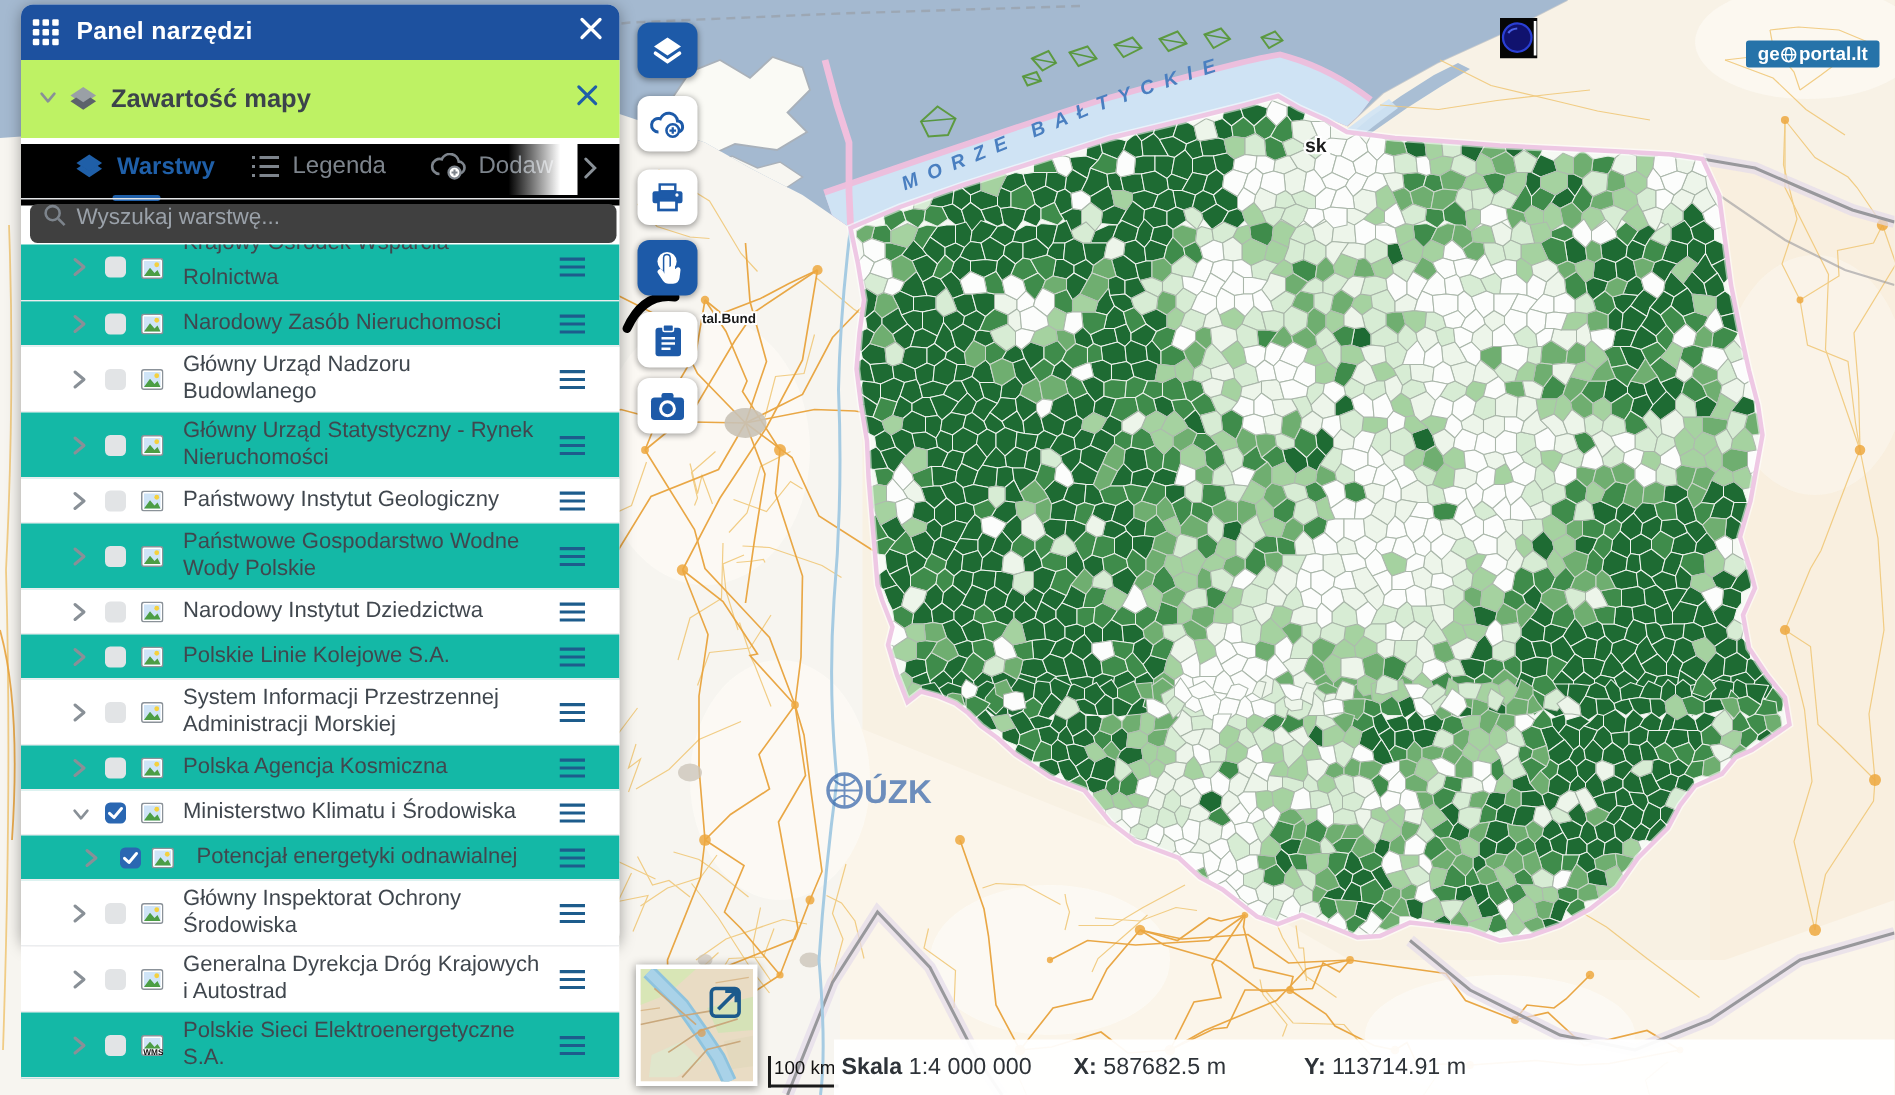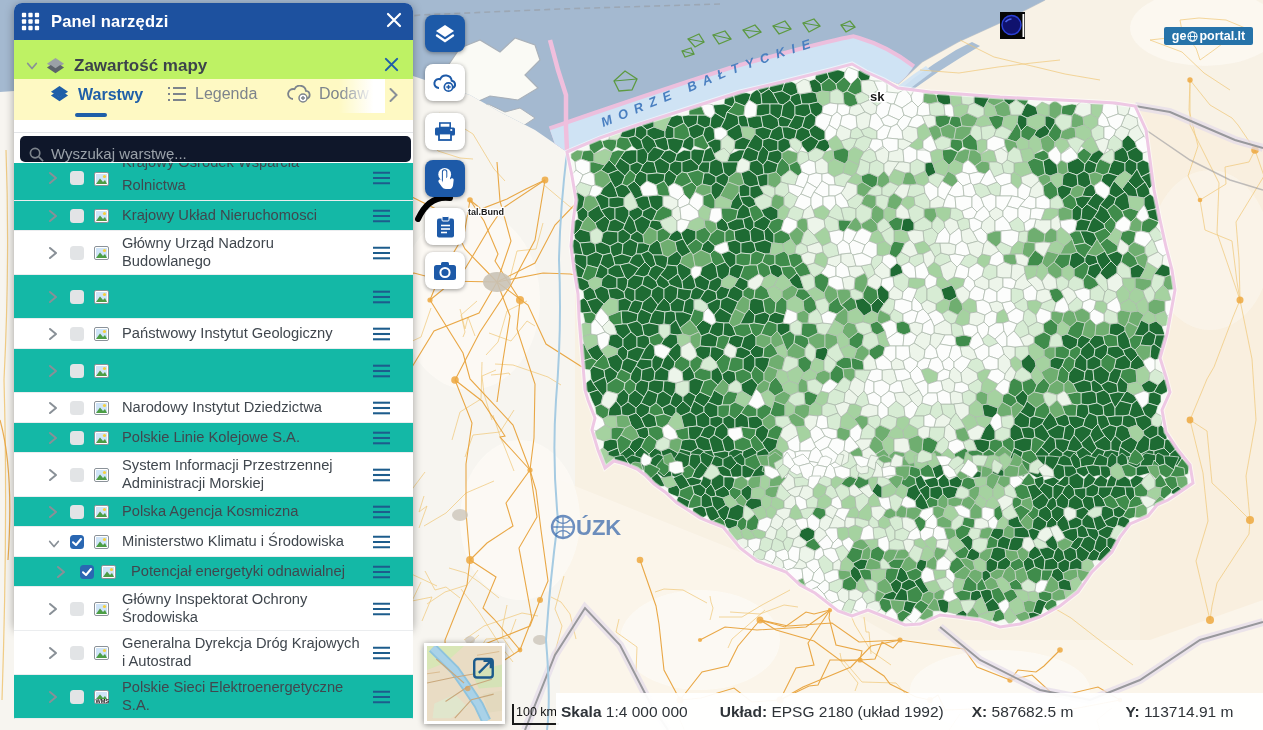--- a/index.html
+++ b/index.html
@@ -5,27 +5,27 @@
 #map{position:absolute;left:0;top:0}
 
 #panel{position:absolute;left:14px;top:3px;width:399px;height:627px;background:#fff;border-radius:8px;box-shadow:0 2px 10px rgba(0,0,0,.35)}
 #phead{position:absolute;left:0;top:0;width:100%;height:37px;background:#1d519f;border-radius:8px 8px 0 0;display:flex;align-items:center;color:#fff}
 #phead .title{font-size:16.5px;font-weight:bold;margin-left:11px;letter-spacing:.2px}
 #phead .x{position:absolute;right:11px;top:7px;font-size:20px;font-weight:bold;color:#fff}
 .gridicon{display:inline-block;width:19px;height:19px;margin-left:7px}
 #zrow{position:absolute;left:0;top:37px;width:100%;height:52px;background:#bef264;display:flex;align-items:center}
 #zrow .txt{font-size:17px;font-weight:bold;color:#3c434b;margin-left:8px}
 #zrow .x{position:absolute;right:14px;font-size:19px;color:#1f5fa8;font-weight:bold}
-#tabs{position:absolute;left:0;top:76px;width:100%;height:41px;background:#fef9c3}
+#tabs{position:absolute;left:0;top:93px;width:100%;height:41px;background:#000000}
 .tab{position:absolute;top:6px;display:flex;align-items:center;font-size:16px}
 #tabs .active{color:#1f5fa8;font-weight:bold}
 #tabs .grey{color:#7d848c}
 #underline{position:absolute;left:61px;top:34px;width:32px;height:4px;background:#1f5fa8;border-radius:2px}
 #tabfade{position:absolute;right:28px;top:0;width:46px;height:34px;background:linear-gradient(to right,rgba(255,255,255,0),#fff 75%)}
-#searchwrap{position:absolute;left:6px;top:133px;width:391px;height:26px;background:#0f172a;border-radius:5px;display:flex;align-items:flex-end}
+#searchwrap{position:absolute;left:6px;top:133px;width:391px;height:26px;background:#404040;border-radius:5px;display:flex;align-items:flex-start}
 #searchwrap .ph{color:#9aa1a9;font-size:15px;margin-left:7px}
 #list{position:absolute;left:0;top:160px;width:399px;height:562px;overflow:hidden;border-radius:0 0 8px 8px}
 .row{position:relative;width:100%;display:flex;align-items:center;border-bottom:1px solid #ebedef;background:#fff}
 .row.alt{background:#14b8a6}
 .row .chev{position:absolute;left:34px;width:10px;height:14px}
 .row .cb{position:absolute;left:56px;width:14px;height:14px;border-radius:3.5px;background:#e2e4e6}
 .row .cb.on{background:#2a67b2}
 .row .ic{position:absolute;left:80px;width:15px;height:14px}
 .row .lbl{position:absolute;left:108px;width:252px;font-size:14.7px;color:#40474e;line-height:18px;margin-top:-2px}
 .row .ham{position:absolute;right:22px;width:18px;height:13px}
@@ -2317,21 +2317,21 @@
         <span class="chev"><svg viewBox="0 0 10 14" width="10" height="14">
             <path d="M2,2 L8,7 L2,12" fill="none" stroke="#899097" stroke-width="2" stroke-linecap="round" stroke-linejoin="round"></path>
           </svg></span>
         <span class="cb"></span>
         <span class="ic"><svg viewBox="0 0 15 14" width="15" height="14">
             <rect x="0.5" y="0.5" width="14" height="13" rx="1.5" fill="#fff" stroke="#8b9299"></rect>
             <rect x="2" y="2" width="11" height="10" fill="#cfe4f7"></rect>
             <path d="M2,12 L6,6.5 L9,10 L11,8 L13,12 Z" fill="#4c9e45"></path>
             <circle cx="10.5" cy="4.5" r="1.6" fill="#f4d03f"></circle>
           </svg></span>
-        <span class="lbl">Krajowy Układ Nieruchomosci</span>
+        <span class="lbl">Narodowy Zasób Nieruchomosci</span>
         <span class="ham"><svg viewBox="0 0 18 14" width="17" height="14">
             <g stroke="#1d5c8c" stroke-width="2.2">
               <line x1="0" y1="1.4" x2="18" y2="1.4"></line>
               <line x1="0" y1="7" x2="18" y2="7"></line>
               <line x1="0" y1="12.6" x2="18" y2="12.6"></line>
             </g>
           </svg></span>
       </div>
       <div class="row h44">
         <span class="chev"><svg viewBox="0 0 10 14" width="10" height="14">
@@ -2357,20 +2357,21 @@
         <span class="chev"><svg viewBox="0 0 10 14" width="10" height="14">
             <path d="M2,2 L8,7 L2,12" fill="none" stroke="#899097" stroke-width="2" stroke-linecap="round" stroke-linejoin="round"></path>
           </svg></span>
         <span class="cb"></span>
         <span class="ic"><svg viewBox="0 0 15 14" width="15" height="14">
             <rect x="0.5" y="0.5" width="14" height="13" rx="1.5" fill="#fff" stroke="#8b9299"></rect>
             <rect x="2" y="2" width="11" height="10" fill="#cfe4f7"></rect>
             <path d="M2,12 L6,6.5 L9,10 L11,8 L13,12 Z" fill="#4c9e45"></path>
             <circle cx="10.5" cy="4.5" r="1.6" fill="#f4d03f"></circle>
           </svg></span>
+        <span class="lbl">Główny Urząd Statystyczny - Rynek<br>Nieruchomości</span>
         <span class="ham"><svg viewBox="0 0 18 14" width="17" height="14">
             <g stroke="#1d5c8c" stroke-width="2.2">
               <line x1="0" y1="1.4" x2="18" y2="1.4"></line>
               <line x1="0" y1="7" x2="18" y2="7"></line>
               <line x1="0" y1="12.6" x2="18" y2="12.6"></line>
             </g>
           </svg></span>
       </div>
       <div class="row h30">
         <span class="chev"><svg viewBox="0 0 10 14" width="10" height="14">
@@ -2396,20 +2397,21 @@
         <span class="chev"><svg viewBox="0 0 10 14" width="10" height="14">
             <path d="M2,2 L8,7 L2,12" fill="none" stroke="#899097" stroke-width="2" stroke-linecap="round" stroke-linejoin="round"></path>
           </svg></span>
         <span class="cb"></span>
         <span class="ic"><svg viewBox="0 0 15 14" width="15" height="14">
             <rect x="0.5" y="0.5" width="14" height="13" rx="1.5" fill="#fff" stroke="#8b9299"></rect>
             <rect x="2" y="2" width="11" height="10" fill="#cfe4f7"></rect>
             <path d="M2,12 L6,6.5 L9,10 L11,8 L13,12 Z" fill="#4c9e45"></path>
             <circle cx="10.5" cy="4.5" r="1.6" fill="#f4d03f"></circle>
           </svg></span>
+        <span class="lbl">Państwowe Gospodarstwo Wodne<br>Wody Polskie</span>
         <span class="ham"><svg viewBox="0 0 18 14" width="17" height="14">
             <g stroke="#1d5c8c" stroke-width="2.2">
               <line x1="0" y1="1.4" x2="18" y2="1.4"></line>
               <line x1="0" y1="7" x2="18" y2="7"></line>
               <line x1="0" y1="12.6" x2="18" y2="12.6"></line>
             </g>
           </svg></span>
       </div>
       <div class="row h30">
         <span class="chev"><svg viewBox="0 0 10 14" width="10" height="14">
@@ -2653,21 +2655,20 @@
 <path d="M6,2 L30,26 L44,46 L56,64 L64,81" fill="none" stroke="#a9d2e8" stroke-width="7"></path>
 <path d="M0,40 L28,34 L52,30 M20,60 L44,44 L70,36 M10,14 L40,40 M30,78 L48,58 L72,52" stroke="#c9a87c" stroke-width="1.2" fill="none"></path>
 <path d="M0,30 L14,28 M54,10 L78,6" stroke="#d9b98c" stroke-width="1" fill="none"></path>
 <circle cx="44" cy="46" r="3" fill="#d8a05c" opacity="0.8"></circle>
 <rect x="51" y="14" width="20" height="20" rx="3" fill="none" stroke="#1c5a8c" stroke-width="2.6"></rect>
 <path d="M56,29 L68,17 M61,16 h8 v8" fill="none" stroke="#1c5a8c" stroke-width="2.6"></path>
 </svg></div>
 <div id="scale">100 km</div>
 <div id="status">
     <span style="margin-left:5px"><b>Skala</b> 1:4 000 000</span>
-    <span style="margin-left:32px"><b>Układ:</b> EPSG 2180 (układ 1992)</span>
     <span style="margin-left:28px"><b>X:</b> 587682.5 m</span>
     <span style="margin-left:52px"><b>Y:</b> 113714.91 m</span>
   </div>
 <div id="geolt">ge<svg width="11" height="11" viewBox="0 0 12 12" style="margin:0 1px">
       <circle cx="6" cy="6" r="5" fill="none" stroke="#fff" stroke-width="1.2"></circle>
       <ellipse cx="6" cy="6" rx="2.3" ry="5" fill="none" stroke="#fff" stroke-width="1"></ellipse>
       <path d="M1,6 h10" stroke="#fff" stroke-width="1"></path>
     </svg>portal.lt</div>
 <div id="navicon"><svg width="25" height="27" viewBox="0 0 25 27">
       <rect width="25" height="27" fill="#060606"></rect>

